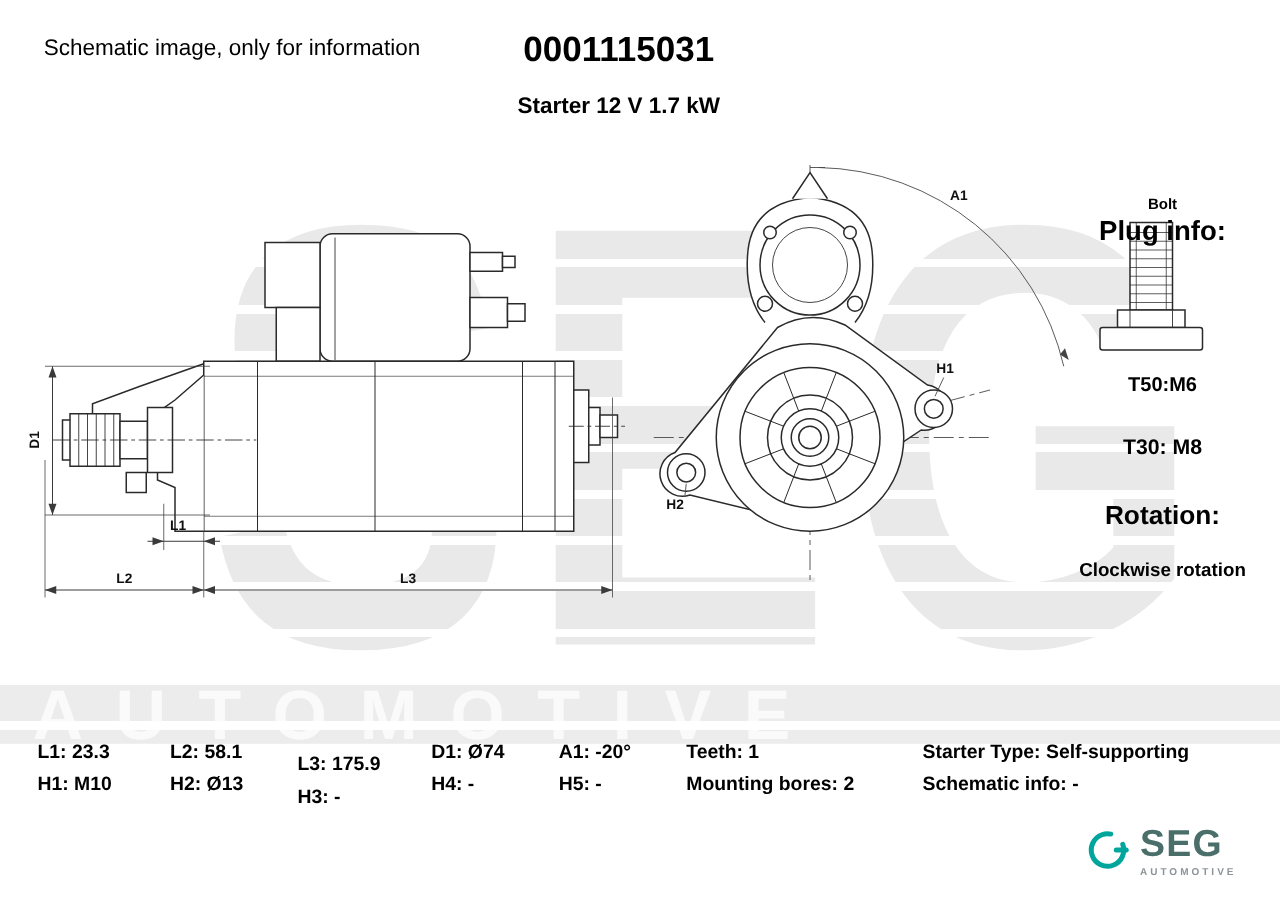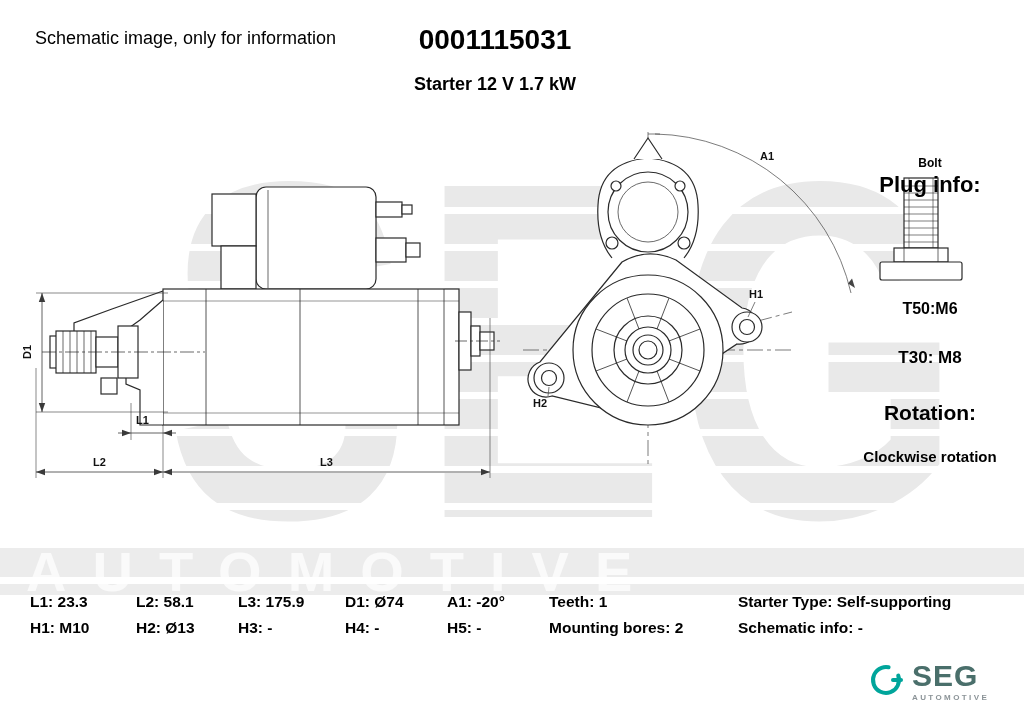--- a/index.html
+++ b/index.html
@@ -37,21 +37,21 @@
   .t50{top:300px;font-size:16px;}
   .t30{top:348px;font-size:17px;}
   .rot-head{top:401px;font-size:21px;}
   .rot-val{top:448px;font-size:15px;}
 
   
   .specs-row{position:absolute;left:30px;width:994px;display:flex;font-size:15.5px;
              font-weight:bold;z-index:3;white-space:nowrap;}
   .specs-row1{top:593px;}
   .specs-row2{top:619px;}
-  .specs-row .c1{width:106px;} .specs-row .c2{width:102px;} .specs-row .c3{width:107px;}
+  .specs-row .c1{width:106px;} .specs-row .c2{width:102px;} .specs-row .c3{width:107px;margin-top:10px;}
   .specs-row .c4{width:102px;} .specs-row .c5{width:102px;} .specs-row .c6{width:189px;}
   .specs-row .c7{flex:1;}
 
   
   .logo{position:absolute;left:868px;top:662px;display:flex;align-items:flex-start;
         gap:8px;z-index:3;}
   .logo-name{font-size:30px;font-weight:bold;color:#4a6f6b;line-height:0.95;letter-spacing:1px;}
   .logo-sub{font-size:8px;font-weight:bold;color:#8c9498;letter-spacing:2.4px;margin-top:2px;}
 </style>
 </head>

